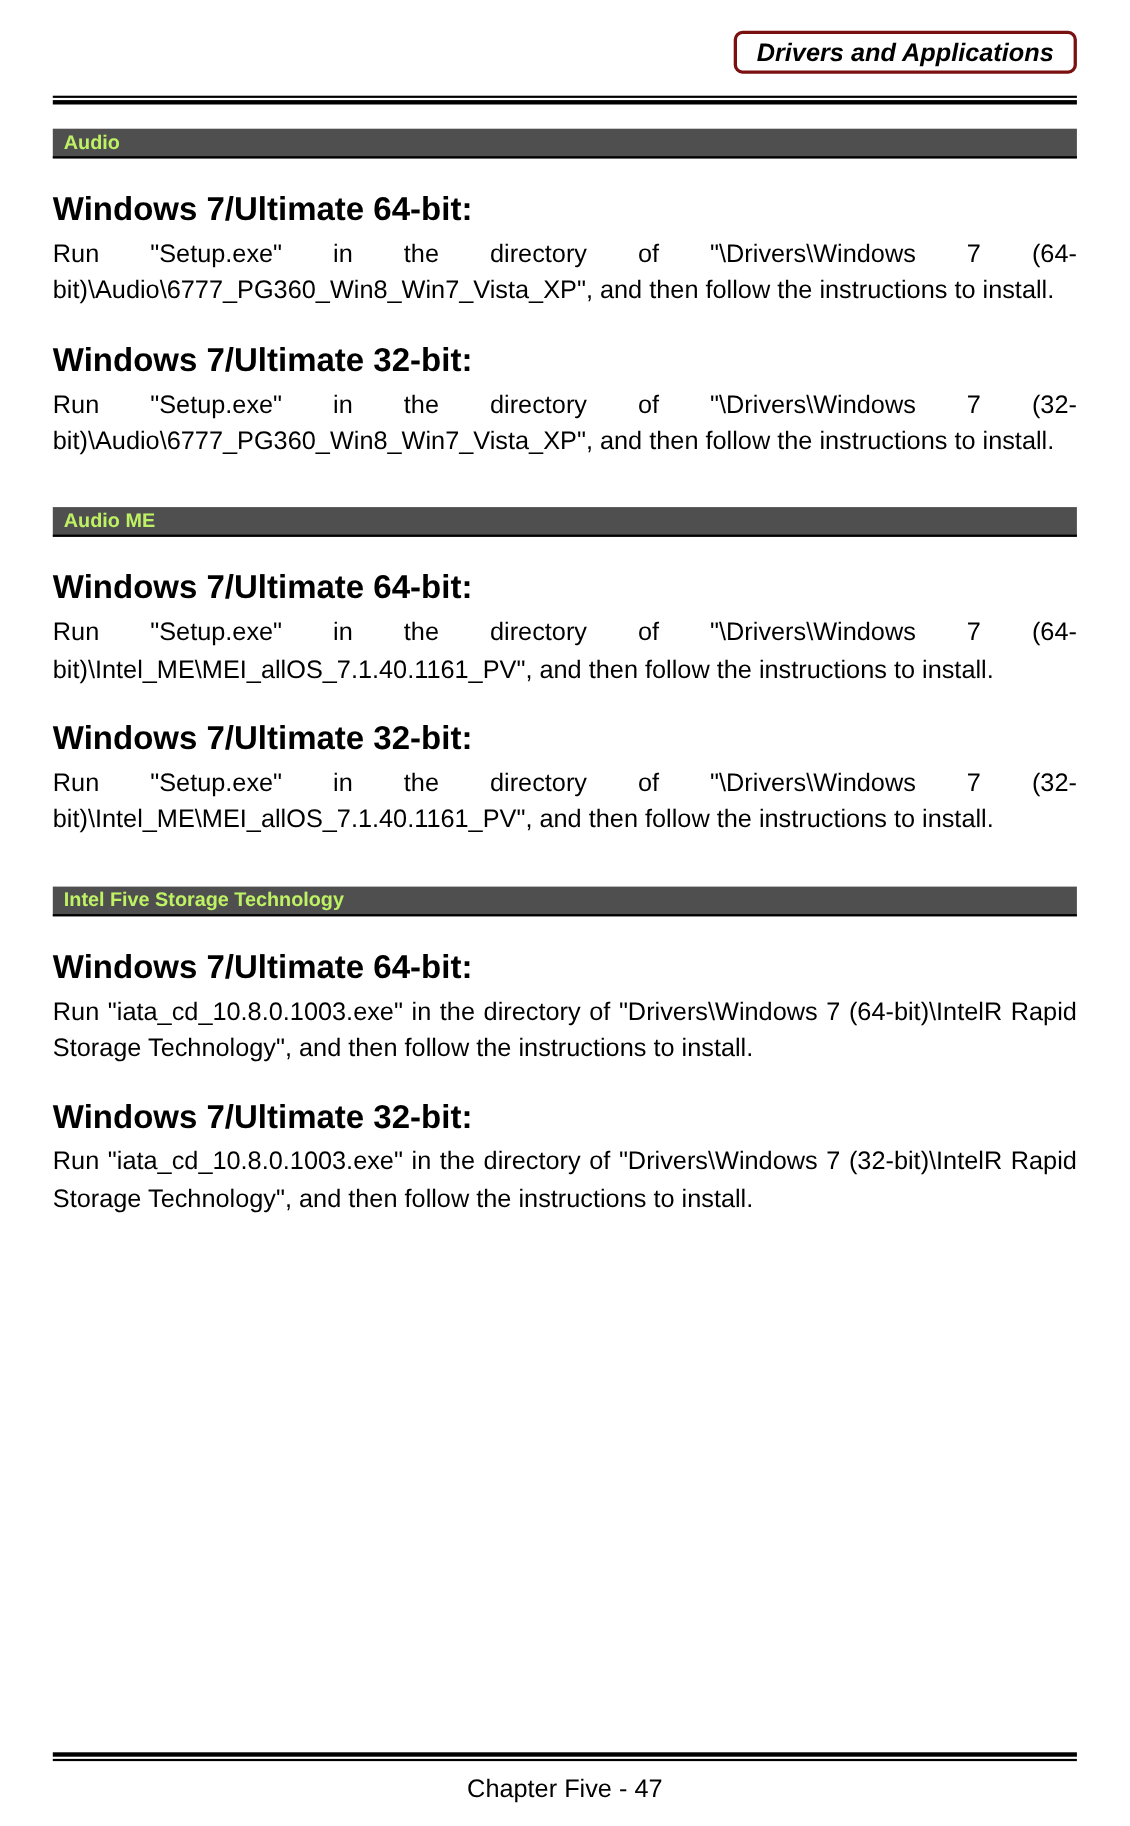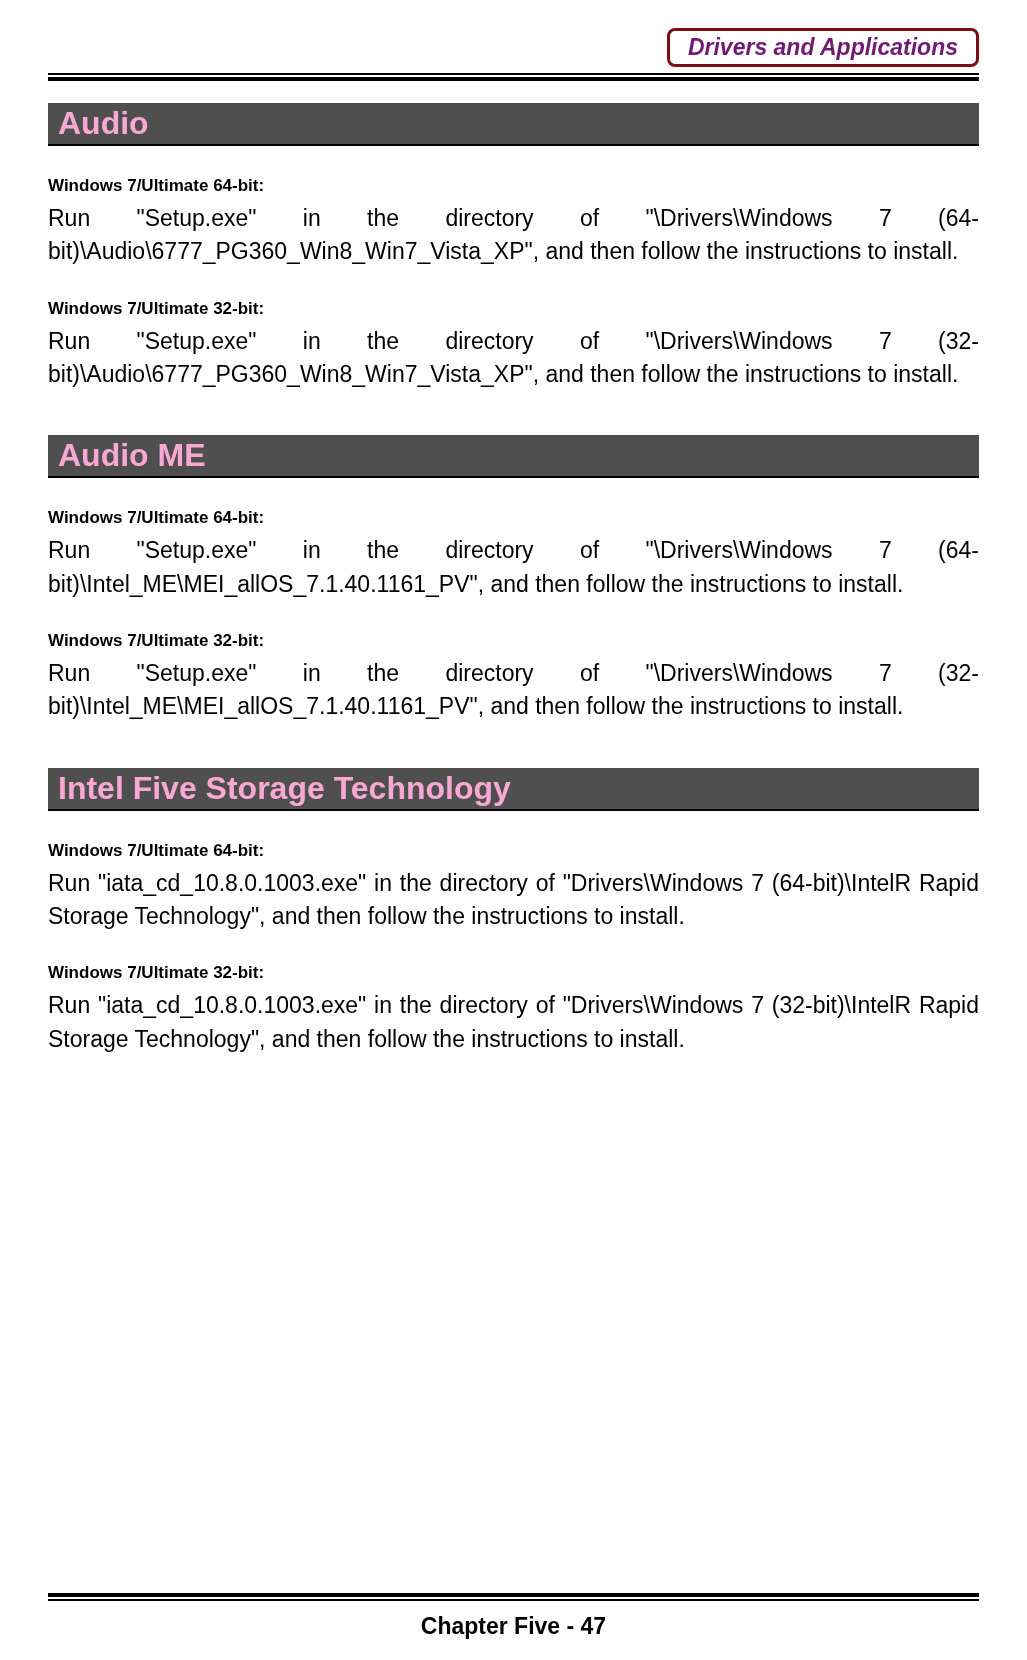--- a/index.html
+++ b/index.html
@@ -11,43 +11,43 @@
       padding: 28px 48px 20px 48px;
       position: relative;
     }
     .header-box {
       border: 3px solid #7a1010;
       border-radius: 8px;
       padding: 3px 18px;
       font-style: italic;
       font-weight: bold;
       font-size: 23px;
-      color: #701a75;
+      color: #000000;
       float: right;
-      margin-bottom: 6px;
+      margin-bottom: 20px;
     }
     .top-rule {
       clear: both;
       border-top: 2px solid #000;
       border-bottom: 4px solid #000;
       height: 8px;
       margin-bottom: 22px;
     }
     .section-bar {
       background: #4f4f4f;
-      color: #f9a8d4;
+      color: #bef264;
       font-weight: bold;
-      font-size: 32px;
+      font-size: 18px;
       padding: 2px 10px;
       border-bottom: 2px solid #000;
       margin-bottom: 30px;
     }
     .sub-heading {
       font-weight: bold;
-      font-size: 17px;
+      font-size: 30px;
       color: #000;
       margin-bottom: 6px;
     }
     .body-text {
       font-size: 23px;
       line-height: 1.45;
       text-align: justify;
       margin-bottom: 30px;
     }
     .body-text.last-in-section { margin-bottom: 44px; }
@@ -56,21 +56,21 @@
       left: 48px; right: 48px; bottom: 20px;
       text-align: center;
     }
     .bottom-rule {
       border-top: 4px solid #000;
       border-bottom: 2px solid #000;
       height: 8px;
       margin-bottom: 12px;
     }
     .footer-text {
-      font-weight: bold;
+      font-weight: normal;
       font-size: 23px;
     }
   </style>
 </head>
 <body>
 
 <div class="header-box">Drivers and Applications</div>
 <div class="top-rule"></div>
 
 <div class="section-bar">Audio</div>

